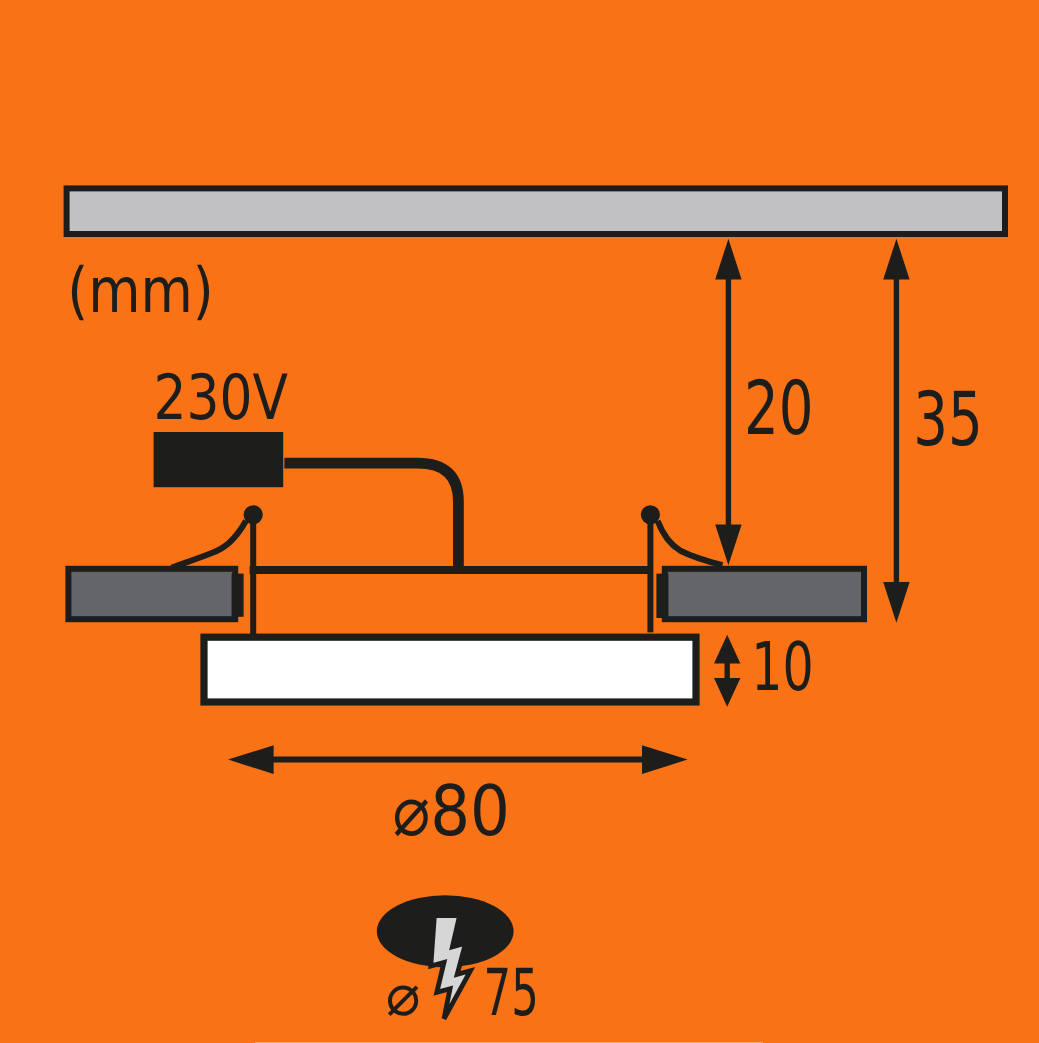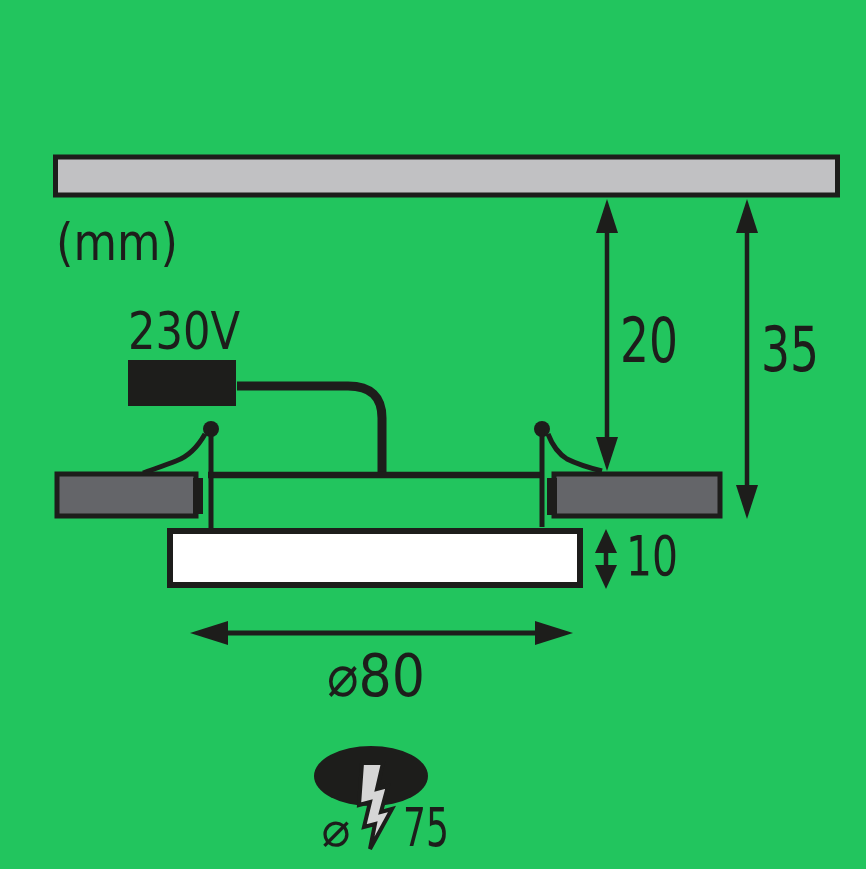--- a/index.html
+++ b/index.html
@@ -1,16 +1,16 @@
 <!DOCTYPE html>
 <html><head>
 <meta charset="utf-8">
 <style>
   html,body{margin:0;padding:0;background:#ffffff;}
-  .stage{position:relative;width:866px;height:869px;background:#22c55e;overflow:hidden;}
+  .stage{position:relative;width:866px;height:869px;background:#f97316;overflow:hidden;}
   svg{display:block;}
   text{font-family:"DejaVu Sans","Liberation Sans",sans-serif;fill:#1d1d1b;}
   .ln{stroke:#1d1d1b;fill:none;}
   .fillline{fill:#1d1d1b;stroke:none;}
   .blk{stroke:#1d1d1b;}
 </style>
 </head>
 <body>
 
 <div class="stage">

